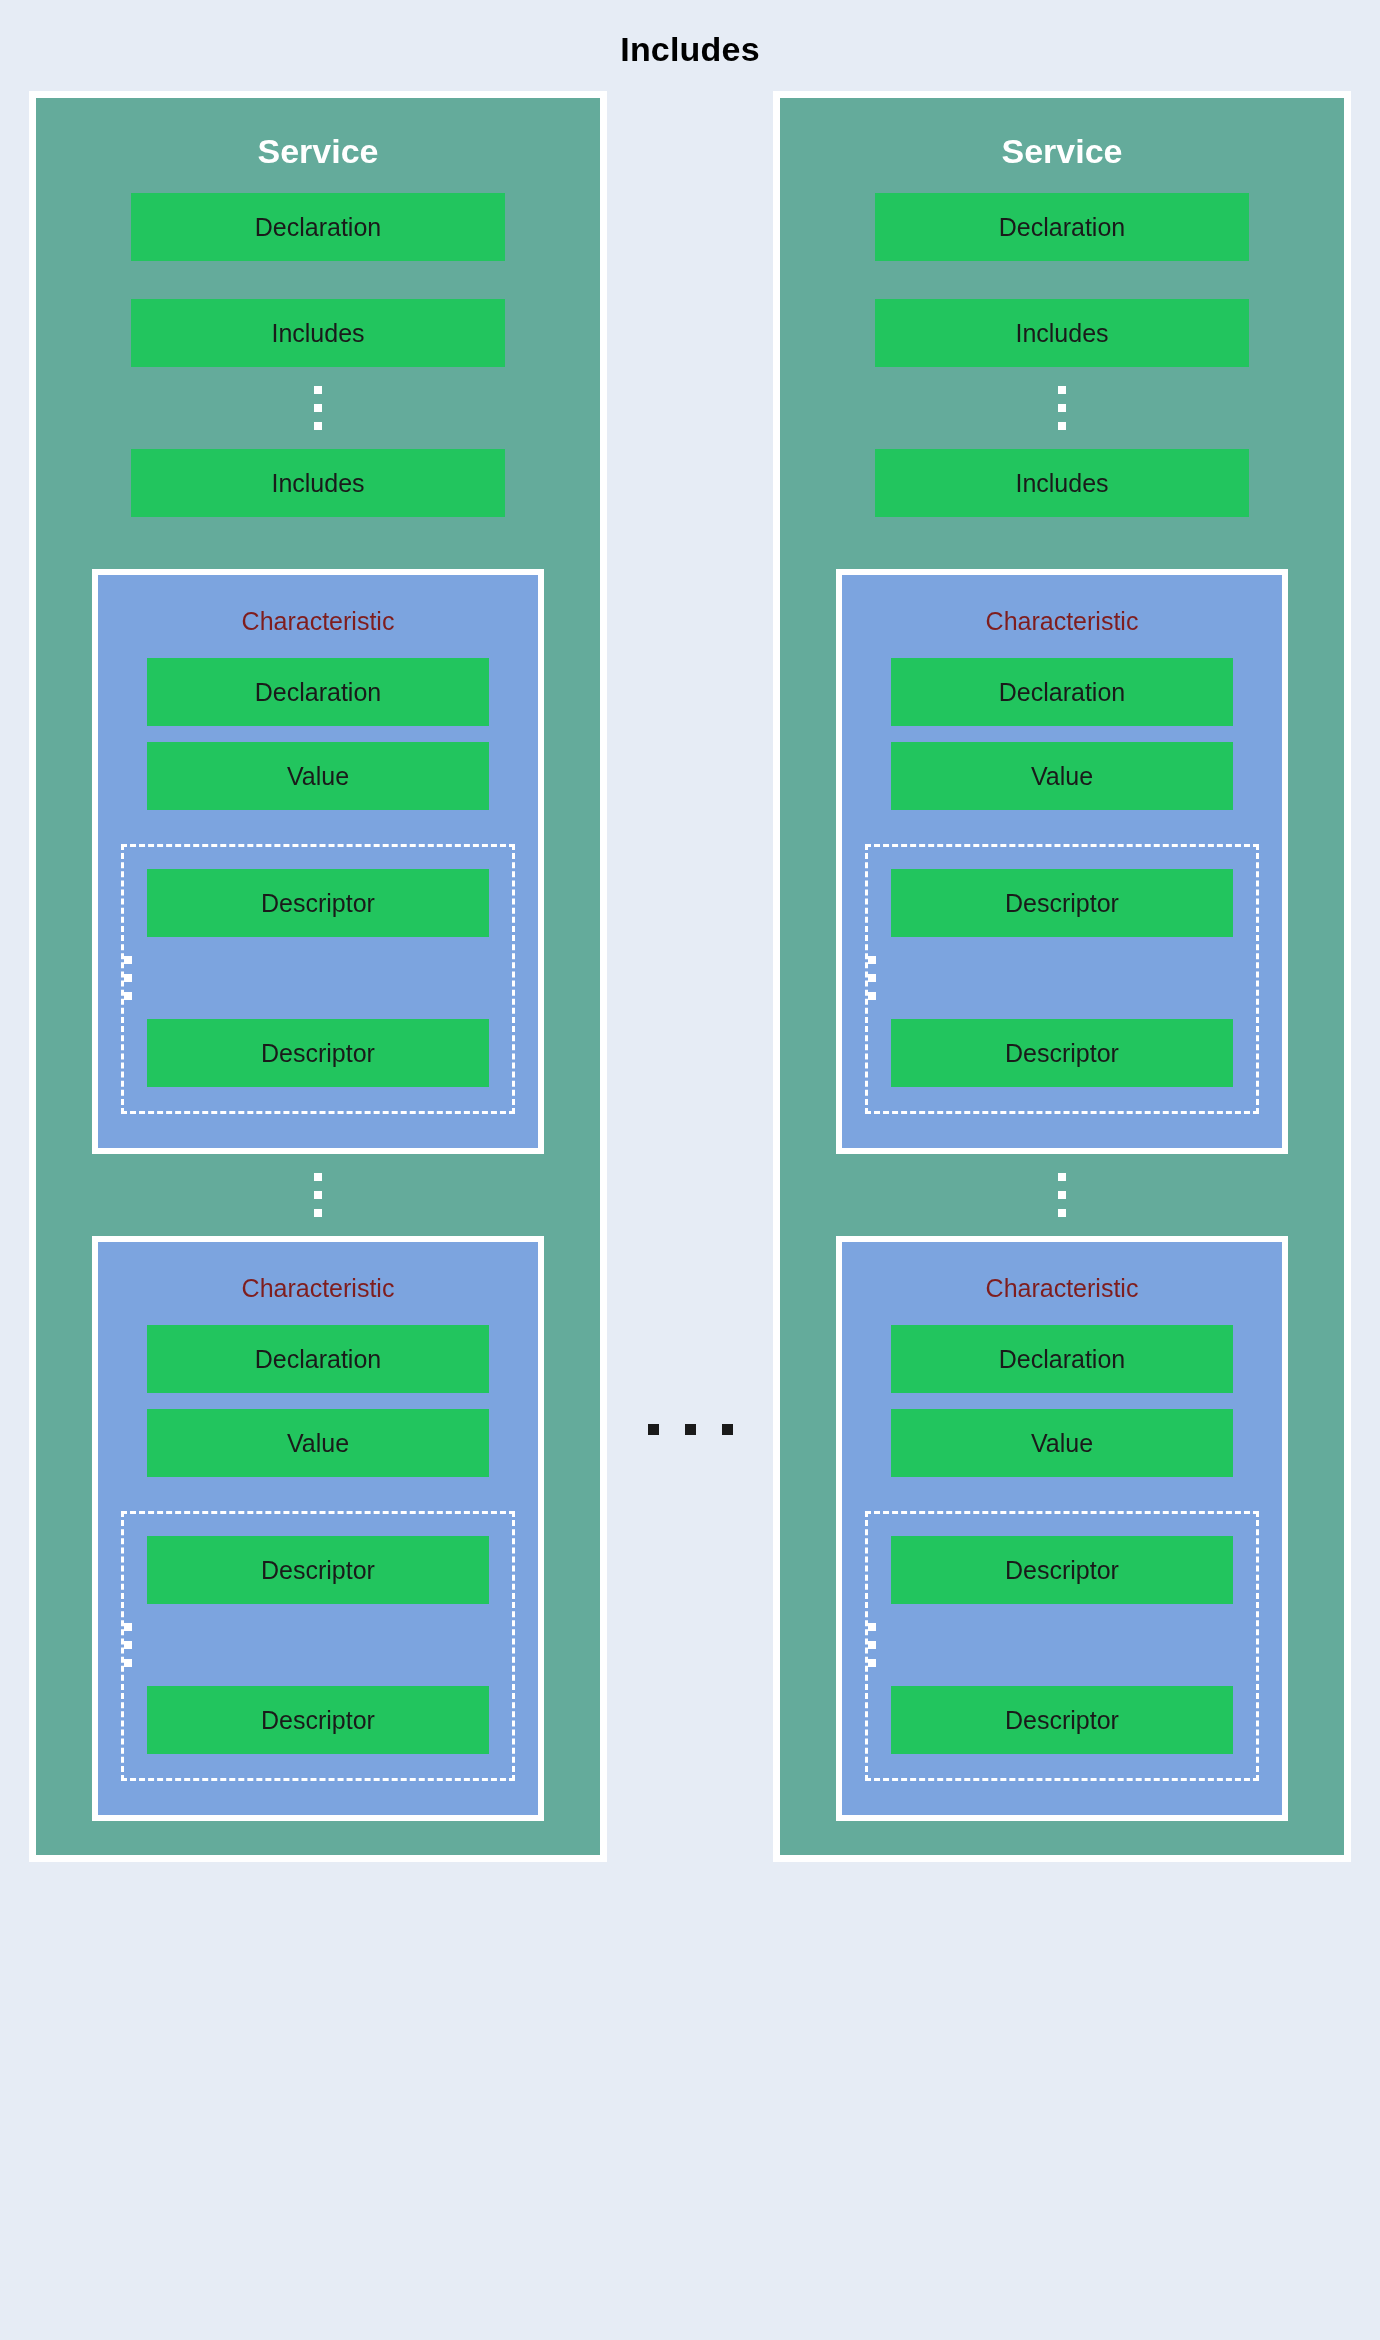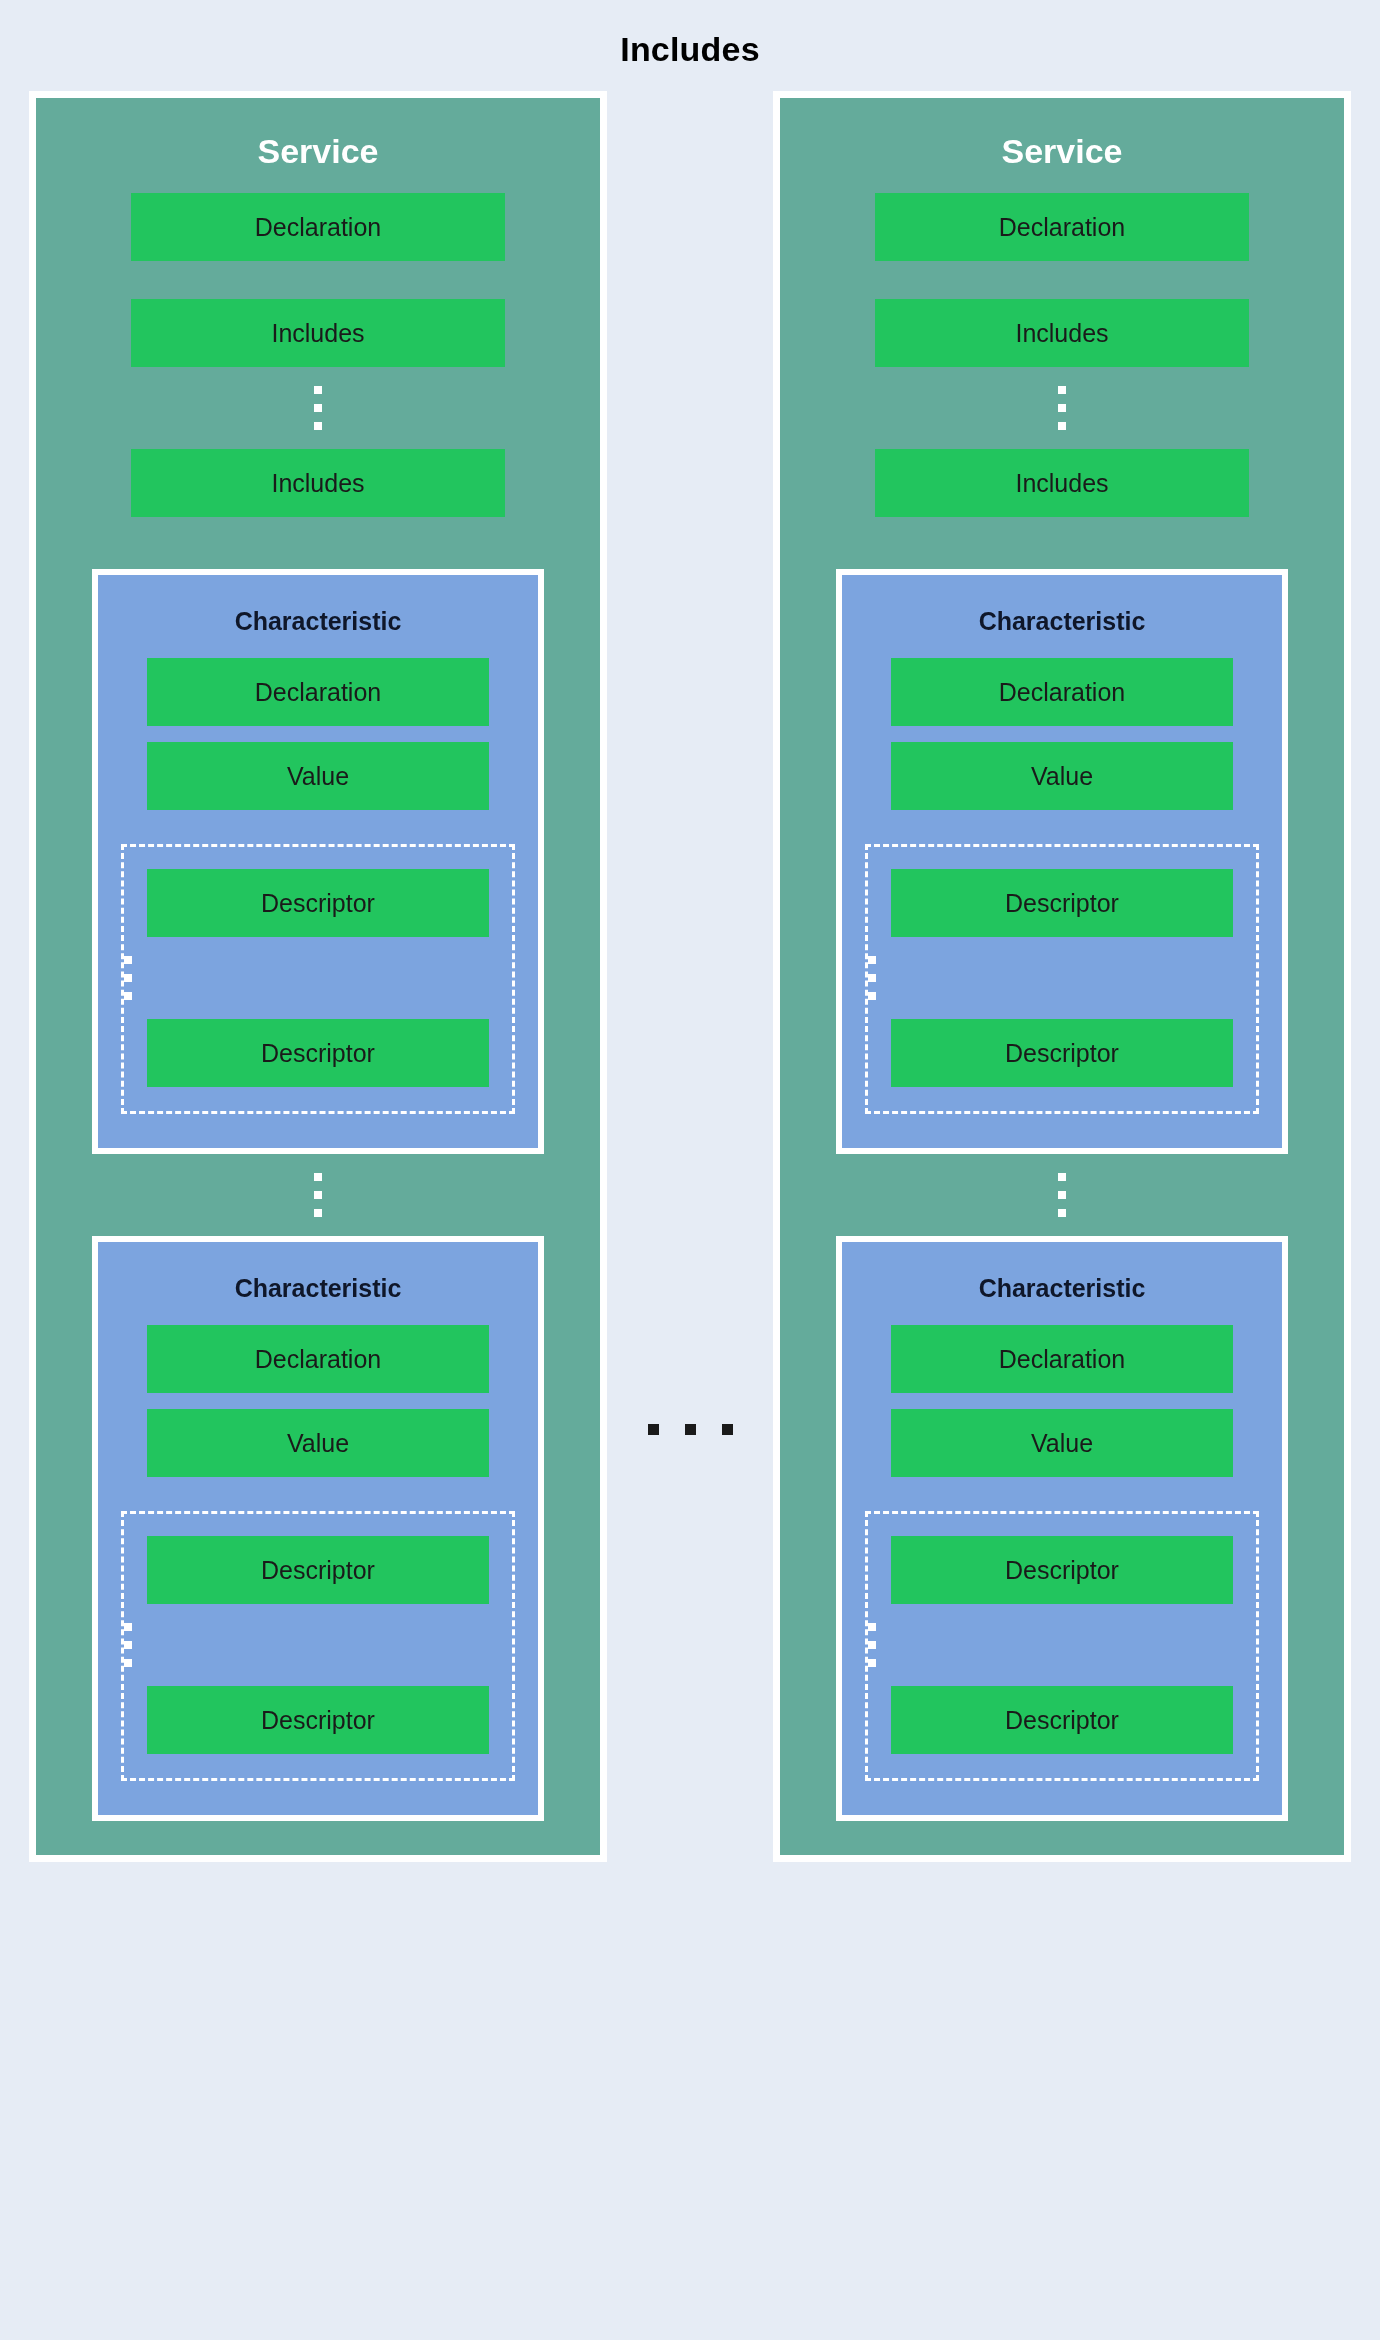--- a/index.html
+++ b/index.html
@@ -114,22 +114,22 @@
     border: 6px solid #ffffff;
     box-sizing: border-box;
     width: 452px;
     padding: 14px 0 34px 0;
     display: flex;
     flex-direction: column;
     align-items: center;
   }
 
   .characteristic-title {
-    color: #0f172a;
-    font-weight: bold;
+    color: #7f1d1d;
+    font-weight: normal;
     font-size: 25px;
     text-align: center;
     margin: 18px 0 22px 0;
   }
 
   .descriptor-group {
     border: 3px dashed #ffffff;
     box-sizing: border-box;
     width: 394px;
     padding: 22px 0 24px 0;

